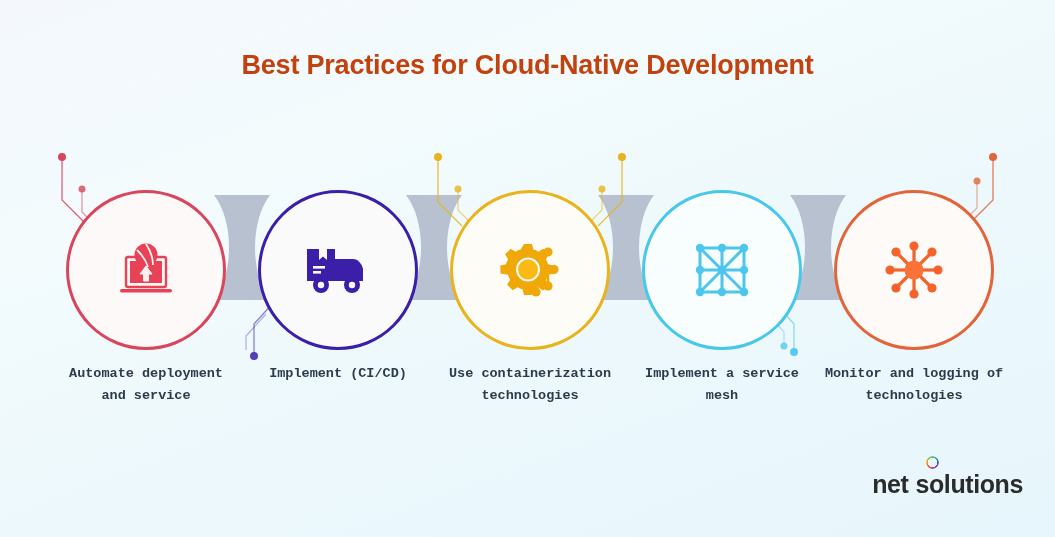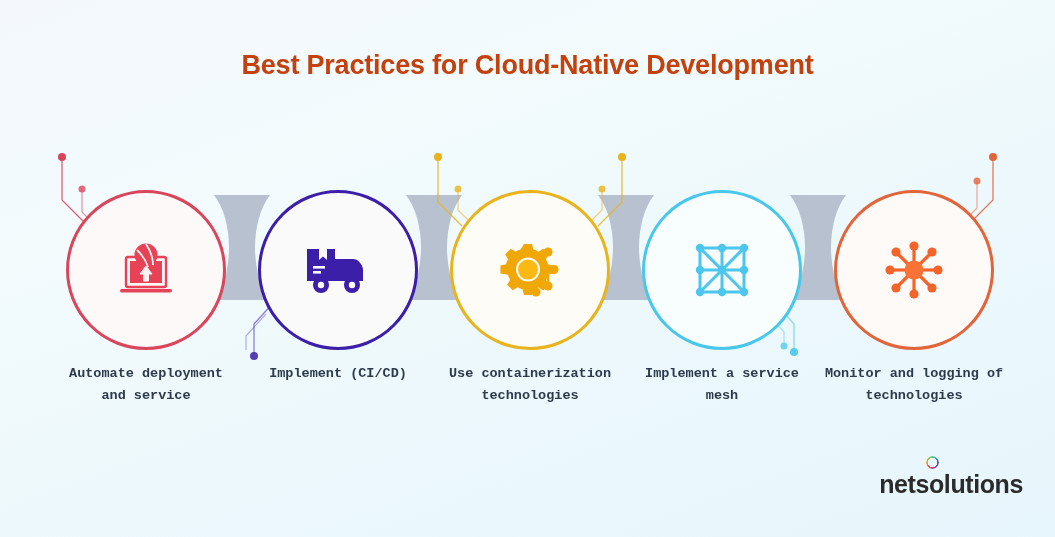--- a/index.html
+++ b/index.html
@@ -70,21 +70,21 @@
   
   .logo {
     position:absolute;
     right:32px; bottom:38px;
     display:flex; align-items:baseline;
     font-size:25px;
     font-weight:bold;
     color:#2b2b2b;
     letter-spacing:-0.4px;
   }
-  .logo .lg-net { }
+  .logo .lg-net { margin-right:7px; }
   .logo .lg-sol { position:relative; display:inline-block; }
   .logo .lg-ring {
     position:absolute;
     left:11px; top:-14px;
     width:13px; height:13px;
     border-radius:50%;
     background:conic-gradient(from 210deg, #e8414f, #f4a51c, #8bc53f, #27b8c6, #3d57b8, #8e44ad, #e8414f);
     -webkit-mask:radial-gradient(circle, transparent 52%, #000 54%);
             mask:radial-gradient(circle, transparent 52%, #000 54%);
   }

